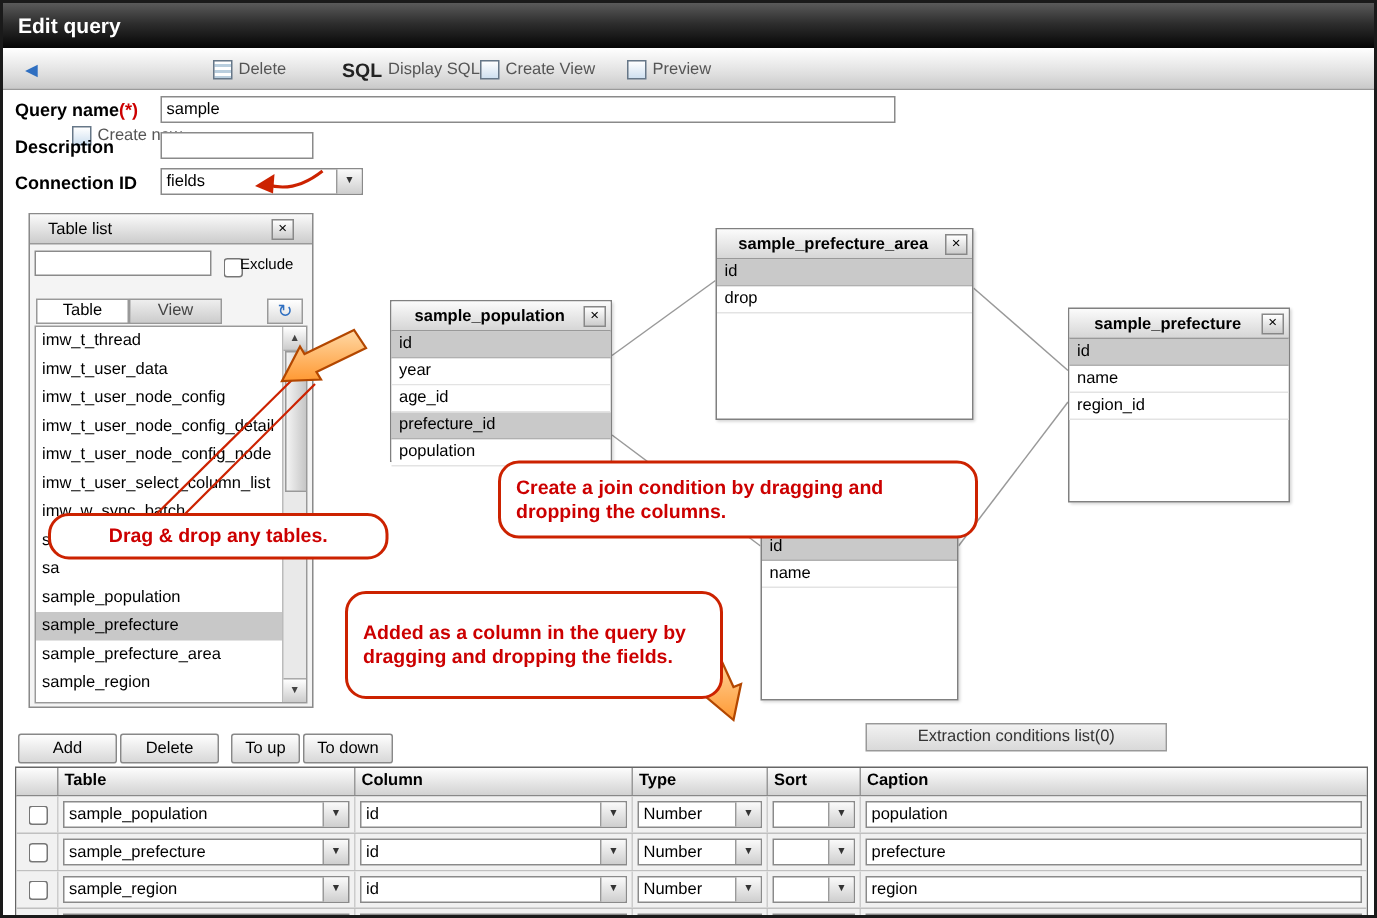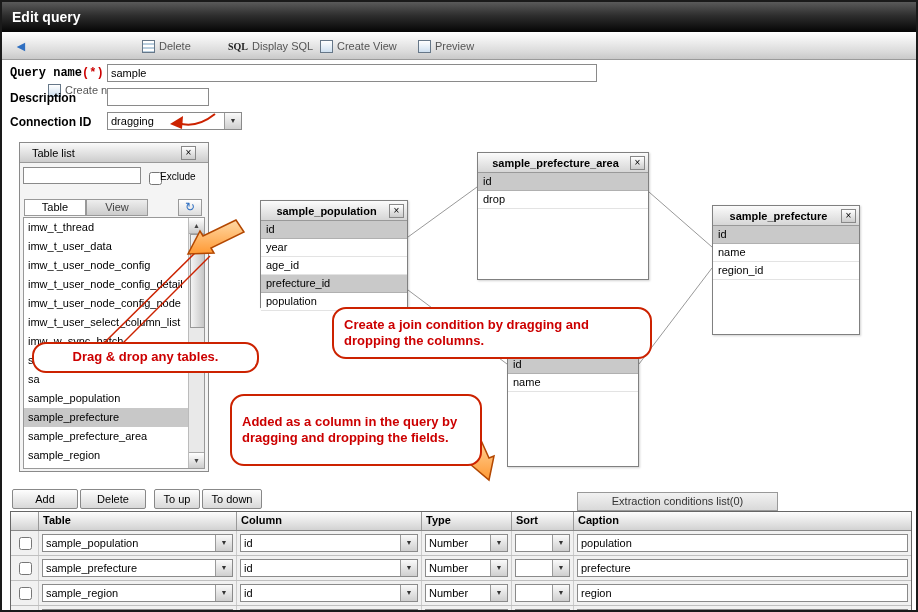--- a/index.html
+++ b/index.html
@@ -15,21 +15,21 @@
   
   .toolbar{left:0;top:30px;width:100%;height:28px;background:linear-gradient(#ffffff,#dcdcdc 70%,#c9c9c9);
            border-bottom:1px solid #9a9a9a;box-sizing:border-box;}
   .titem{position:absolute;top:5px;height:18px;display:flex;align-items:center;gap:4px;
          font-size:11px;color:#555;cursor:default;}
   .icon-box{width:13px;height:13px;border:1px solid #667788;box-sizing:border-box;display:inline-block;
             background:linear-gradient(#ffffff,#cfe0f0);}
   .icon-grid{width:13px;height:13px;border:1px solid #667788;box-sizing:border-box;display:inline-block;
             background:repeating-linear-gradient(#ffffff 0 2px,#b9cede 2px 4px);}
   .back-glyph{color:#2f6fc1;font-size:14px;font-weight:bold;line-height:14px;}
-  .sql-badge{font-family:Liberation Serif, serif;font-weight:bold;font-size:10px;color:#222;letter-spacing:0;}
+  .sql-badge{font-family:Liberation Sans, sans-serif;font-weight:bold;font-size:13px;color:#222;letter-spacing:0;}
 
   
   .flabel{position:absolute;left:8px;font-size:12px;font-weight:bold;white-space:nowrap;}
   .req{color:#cc0000;}
   .tin{position:absolute;border:1px solid #8a8a8a;font-size:11px;padding:1px 3px;box-sizing:border-box;
        font-family:inherit;background:#fff;height:18px;}
 
   
   .combo{display:flex;border:1px solid #8a8a8a;background:#fff;height:18px;box-sizing:border-box;font-size:11px;}
   .combo .val{flex:1;line-height:16px;padding-left:3px;overflow:hidden;white-space:nowrap;}
@@ -77,21 +77,21 @@
   .frow{height:17px;line-height:17px;font-size:11px;padding-left:5px;border-bottom:1px solid #e3e3e3;background:#fff;}
   .frow.hl{background:#c9c9c9;border-bottom:1px solid #b0b0b0;}
 
   
   .btn{position:absolute;top:487px;height:20px;border:1px solid #888;border-radius:2px;
        background:linear-gradient(#fefefe,#d8d8d8);font-size:11px;text-align:center;line-height:18px;
        box-sizing:border-box;}
 
   
   .btab{position:absolute;font-size:11px;text-align:center;box-sizing:border-box;}
-  .btab.inactive{top:490px;height:19px;line-height:17px;background:linear-gradient(#f2f2f2,#d9d9d9);
+  .btab.inactive{top:480px;height:19px;line-height:17px;background:linear-gradient(#f2f2f2,#d9d9d9);
                  border:1px solid #999;color:#333;}
   .btab.active{top:488px;height:21px;line-height:19px;background:#fff;border:1px solid #444;font-weight:bold;z-index:4;}
 
   
   .grid{position:absolute;left:8px;top:509px;width:902px;border:1px solid #666;background:#fff;box-sizing:border-box;}
   .grid-header{display:flex;height:18px;background:linear-gradient(#fdfdfd,#d2d2d2);
                border-bottom:1px solid #888;font-weight:bold;font-size:11px;}
   .gc{border-right:1px solid #999;padding-left:4px;line-height:17px;box-sizing:border-box;overflow:hidden;}
   .c0{width:28px;}.c1{width:198px;}.c2{width:185px;}.c3{width:90px;}.c4{width:62px;}
   .c5{flex:1;border-right:none;}
@@ -131,35 +131,35 @@
     <div class="titem" style="left:318px;">
       <span class="icon-box"></span>
       <span>Create View</span>
     </div>
     <div class="titem" style="left:416px;">
       <span class="icon-box"></span>
       <span>Preview</span>
     </div>
   </div>
 
-  <div class="flabel" style="top:64px;font-family:Liberation Mono, monospace;">
+  <div class="flabel" style="top:64px;">
     <span>Query name</span><span class="req">(*)</span>
   </div>
   <input class="tin" style="left: 105px; top: 62px; width: 490px;" value="sample">
 
   <div class="flabel" style="top:89px;">
     <span>Description</span>
   </div>
   <input class="tin" style="left: 105px; top: 86px; width: 102px;" value="">
 
   <div class="flabel" style="top:113px;">
     <span>Connection ID</span>
   </div>
   <div class="combo abs" style="left:105px;top:110px;width:135px;">
-    <span class="val">dragging</span>
+    <span class="val">fields</span>
     <span class="arrow">▼</span>
   </div>
 
   <svg class="abs" style="left:0;top:0;z-index:3;pointer-events:none;" width="918" height="612">
     <line x1="406" y1="235" x2="475" y2="185" stroke="#999" stroke-width="1"></line>
     <line x1="647" y1="190" x2="710" y2="245" stroke="#999" stroke-width="1"></line>
     <line x1="406" y1="288" x2="505" y2="362" stroke="#999" stroke-width="1"></line>
     <line x1="637" y1="362" x2="710" y2="266" stroke="#999" stroke-width="1"></line>
   </svg>
 

